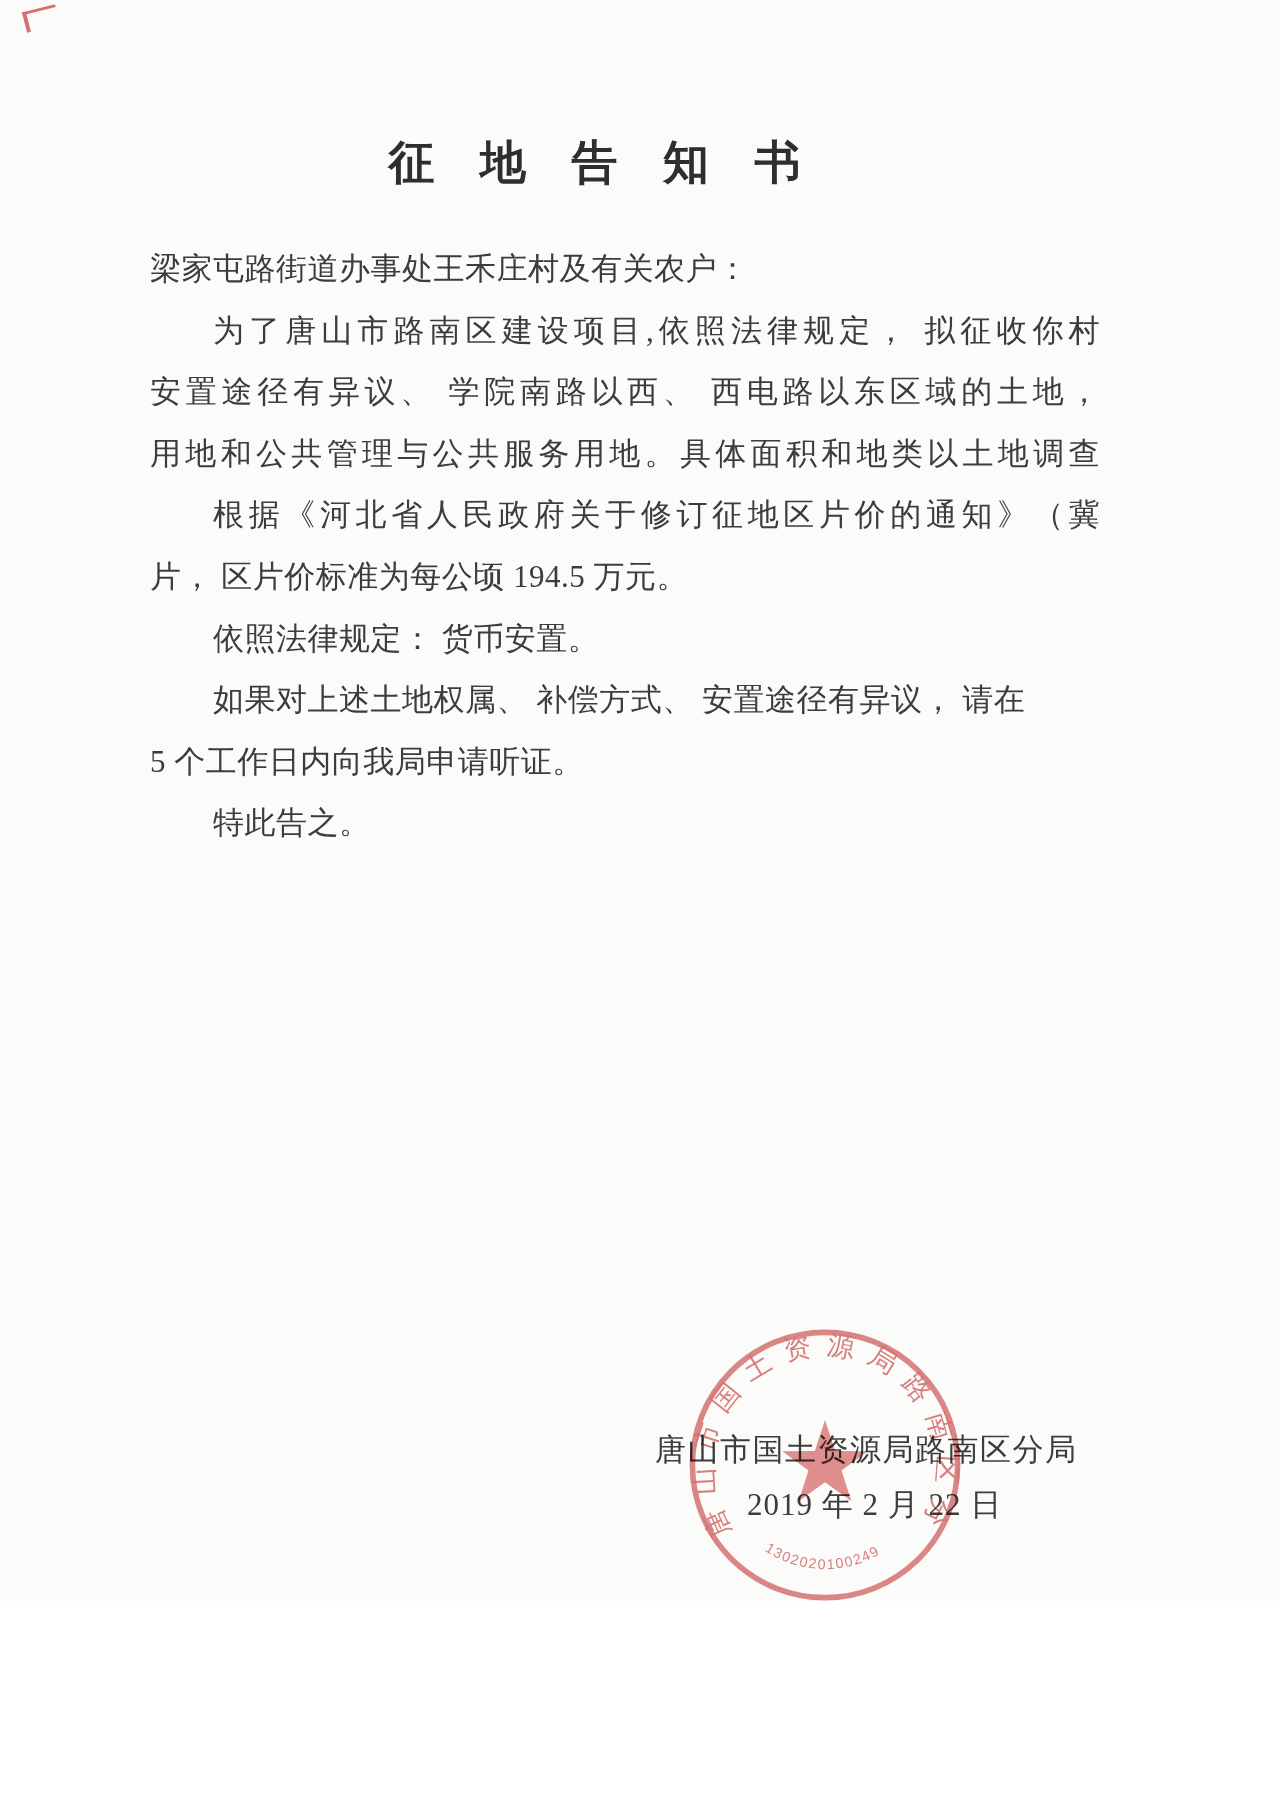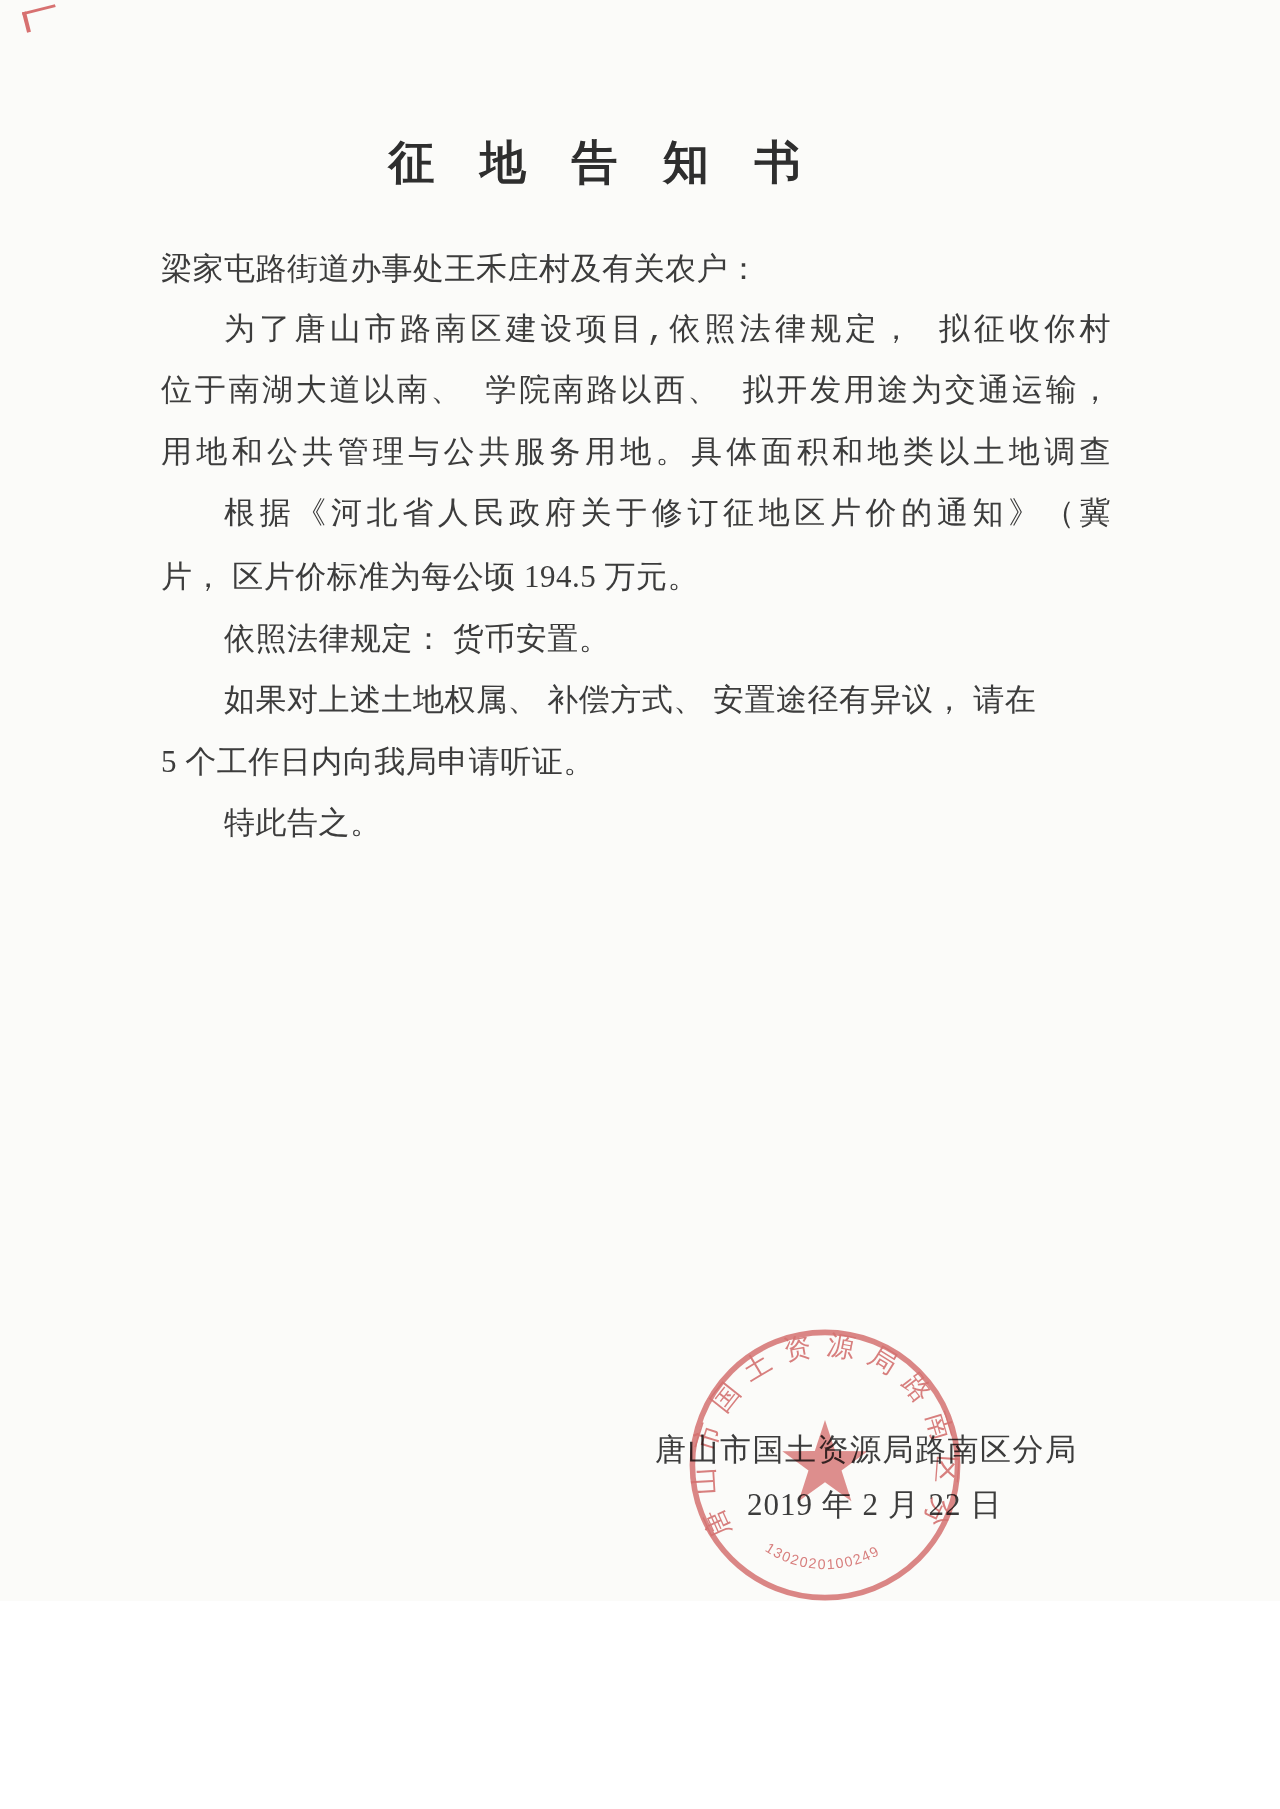--- a/index.html
+++ b/index.html
@@ -28,33 +28,32 @@
     margin:0;
     text-align:center;
     transform:translateX(-37px);
     font-size:46px;
     font-weight:bold;
     letter-spacing:17px;
     color:#2e2e2e;
   }
   .body-text{
     position:absolute;
-    left:161px; top:238px;
+    left:150px; top:238px;
     width:950px;
   }
   .line{
     font-size:31px;
     line-height:61.6px;
     letter-spacing:.5px;
     white-space:normal;
   }
   .fill{
     text-align:justify;
     text-align-last:justify;
-    font-family:Liberation Mono, monospace;
   }
   .indent{ text-indent:63px; }
   .signature{
     position:absolute;
     left:655px; top:1429px;
     font-size:31px;
     letter-spacing:1.5px;
   }
   .date{
     position:absolute;
@@ -75,21 +74,21 @@
 
 <div class="page">
 
   <div class="corner-mark"></div>
 
   <h1 class="title">征 地 告 知 书</h1>
 
   <div class="body-text">
     <div class="line">梁家屯路街道办事处王禾庄村及有关农户：</div>
     <div class="line fill indent">为了唐山市路南区建设项目,依照法律规定， 拟征收你村</div>
-    <div class="line fill">位于南湖大道以南、 学院南路以西、 拟开发用途为交通运输，</div>
+    <div class="line fill">安置途径有异议、 学院南路以西、 西电路以东区域的土地，</div>
     <div class="line fill">用地和公共管理与公共服务用地。具体面积和地类以土地调查</div>
     <div class="line fill indent">根据《河北省人民政府关于修订征地区片价的通知》（冀</div>
     <div class="line">片， 区片价标准为每公顷 194.5 万元。</div>
     <div class="line indent">依照法律规定： 货币安置。</div>
     <div class="line indent">如果对上述土地权属、 补偿方式、 安置途径有异议， 请在</div>
     <div class="line">5 个工作日内向我局申请听证。</div>
     <div class="line indent">特此告之。</div>
   </div>
 
   <div class="signature">唐山市国土资源局路南区分局</div>

